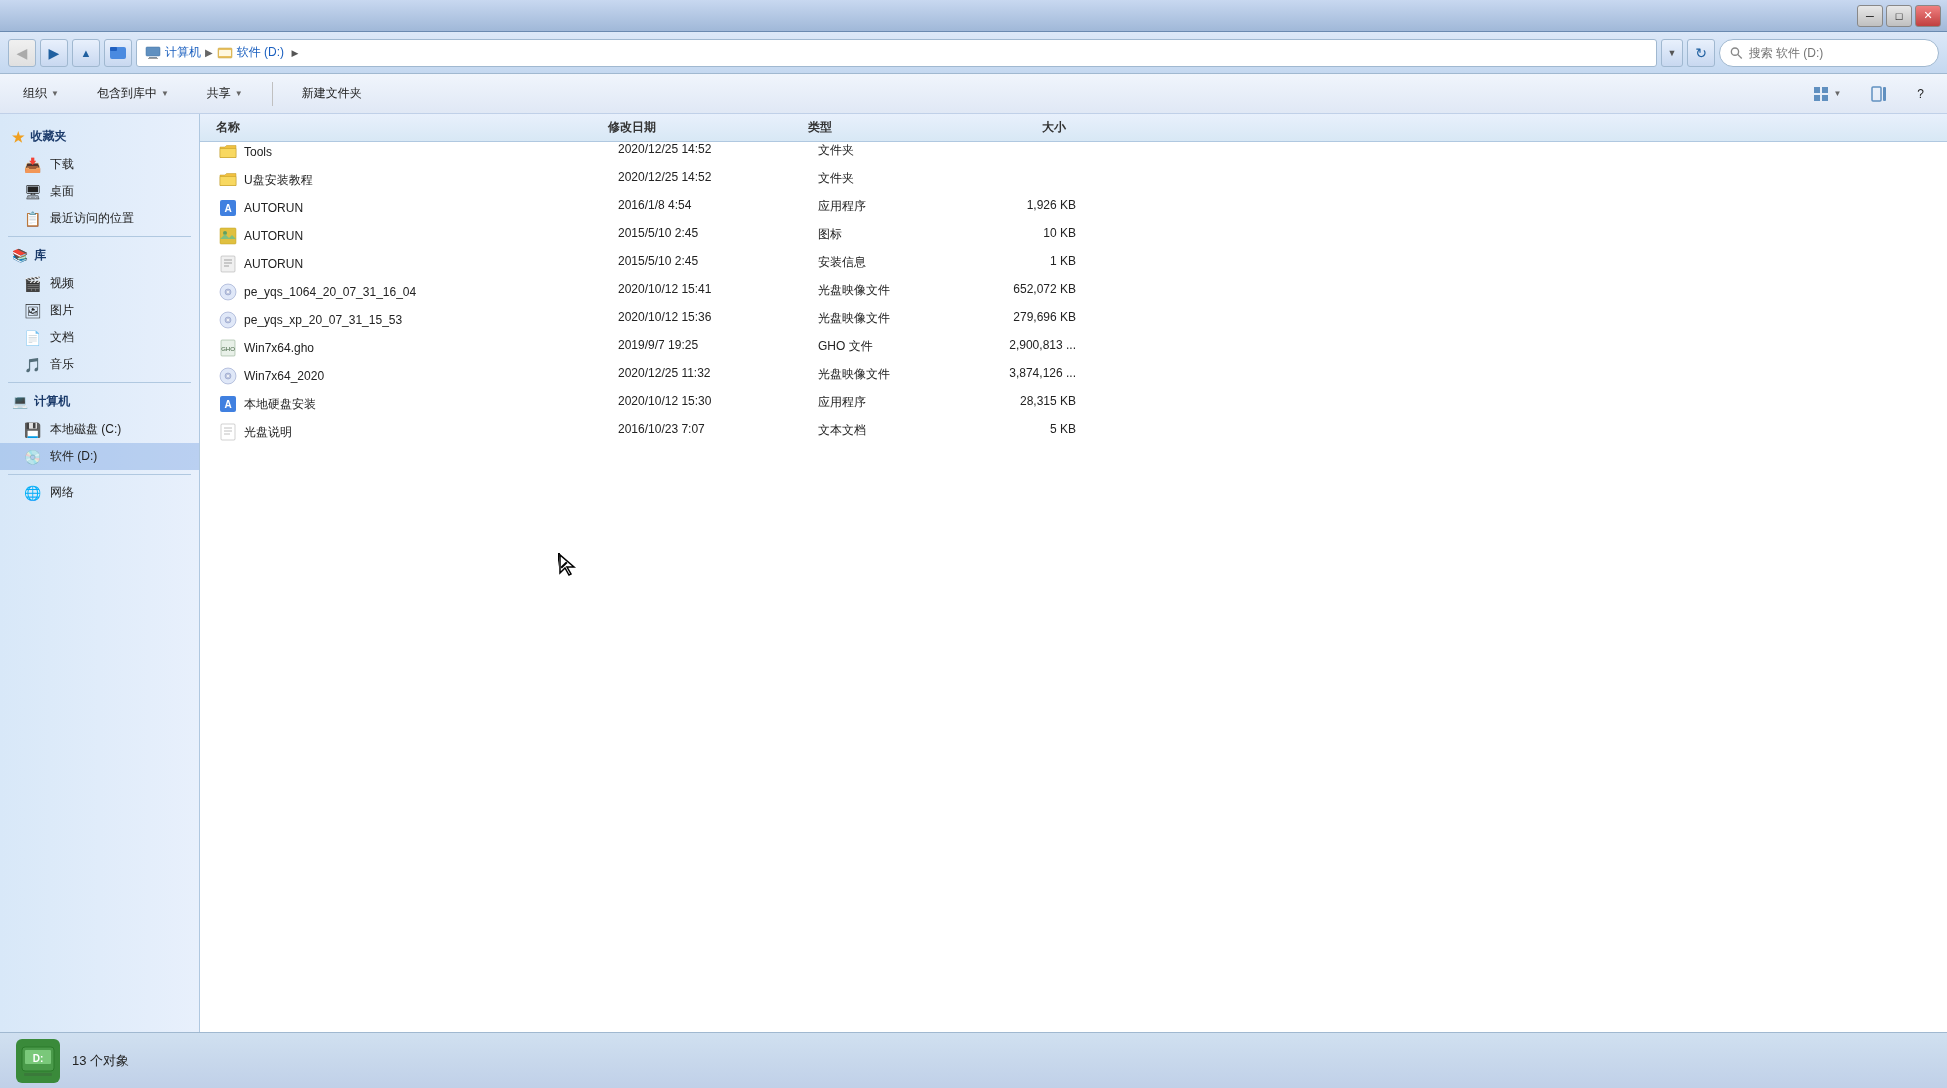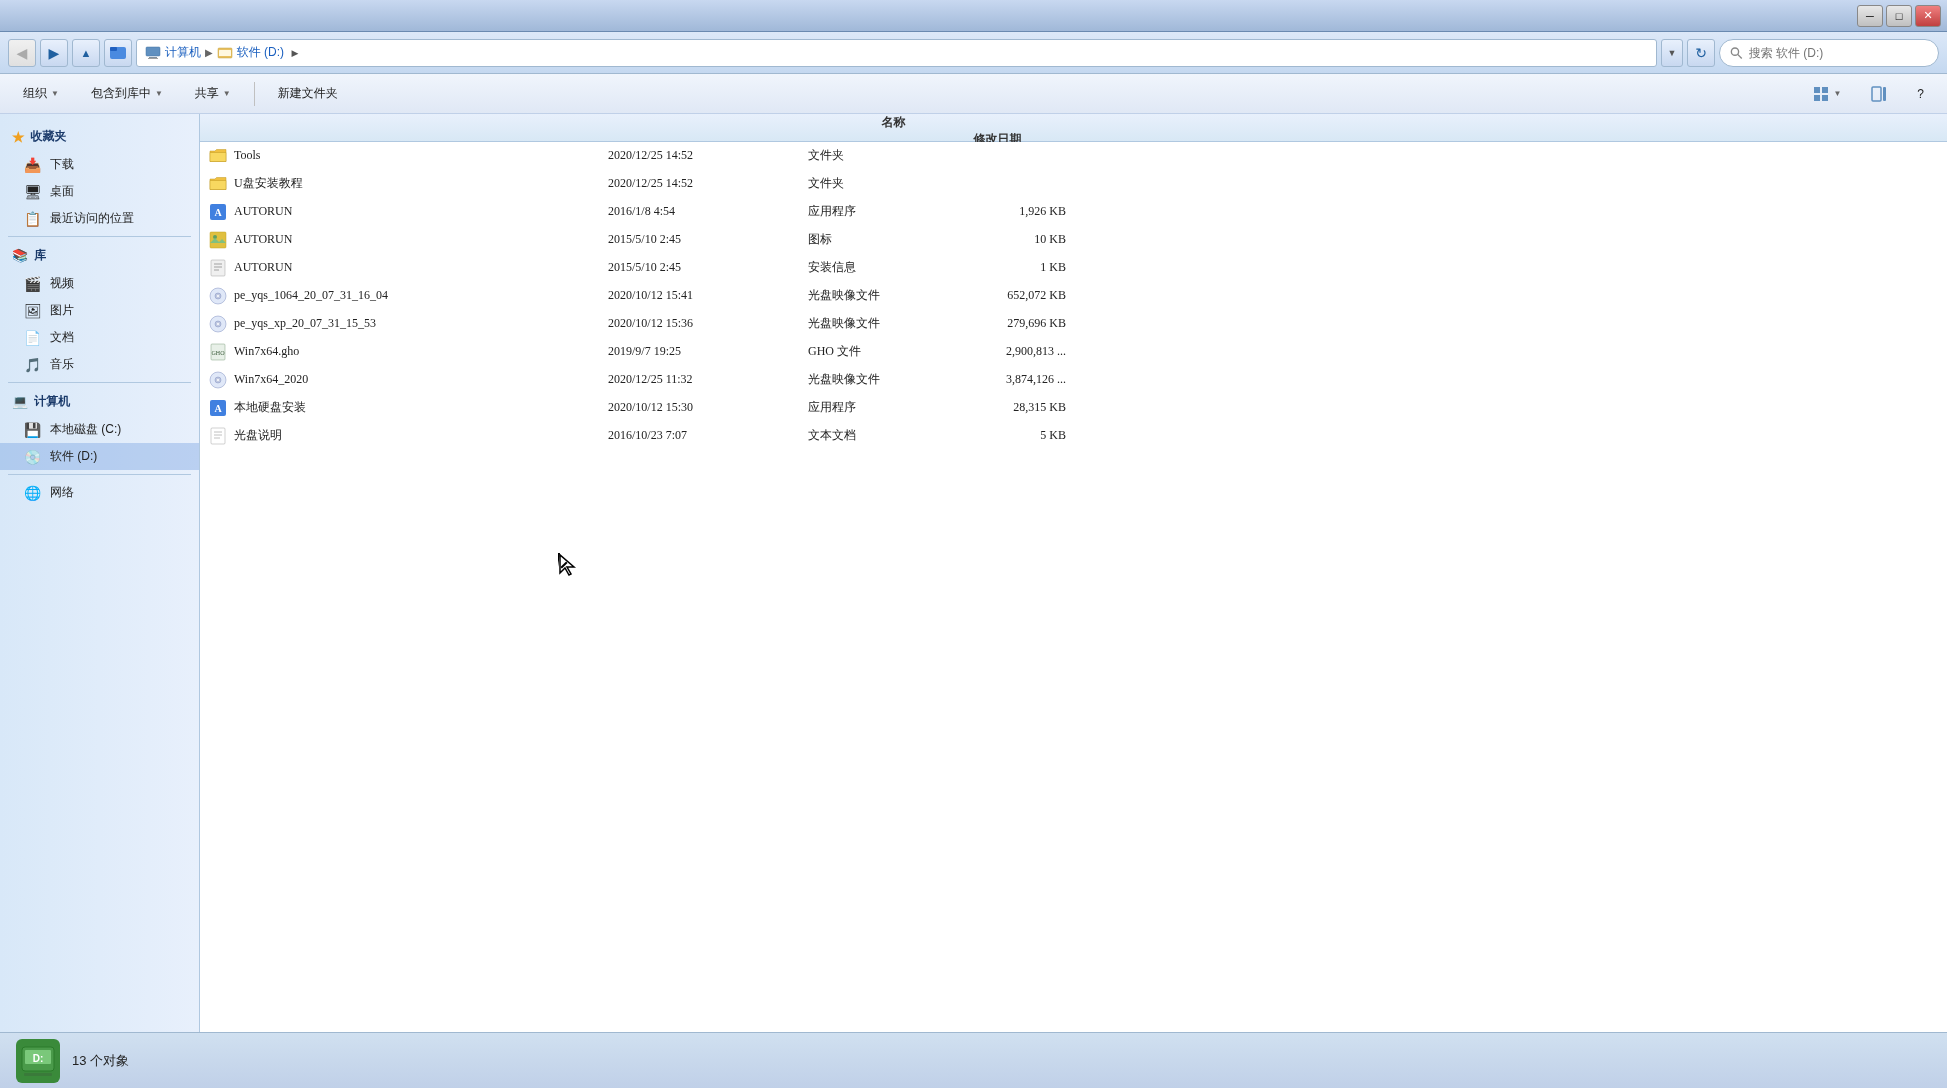--- a/index.html
+++ b/index.html
@@ -141,21 +141,21 @@
       background: transparent;
     }
 
     
     .toolbar {
       height: 40px;
       background: linear-gradient(to bottom, #f0f5fc 0%, #e0e8f5 100%);
       display: flex;
       align-items: center;
       padding: 0 10px;
-      gap: 6px;
+      gap: 12px;
       border-bottom: 1px solid #c0d0e8;
     }
     .toolbar-btn {
       height: 30px;
       padding: 0 12px;
       background: transparent;
       border: 1px solid transparent;
       border-radius: 3px;
       display: flex;
       align-items: center;
@@ -236,41 +236,39 @@
     .file-list-header {
       display: flex;
       align-items: center;
       padding: 0 8px;
       height: 28px;
       background: linear-gradient(to bottom, #e8f0fc 0%, #d8e8f5 100%);
       border-bottom: 1px solid #b0c8e0;
       font-size: 12px;
       color: #333;
       font-weight: bold;
-      flex-direction: column;
     }
     .col-name { width: 400px; padding-left: 8px; }
     .col-date { width: 200px; }
     .col-type { width: 150px; }
     .col-size { width: 120px; text-align: right; padding-right: 12px; }
     .file-list-body {
       flex: 1;
       overflow-y: auto;
       background: #fff;
     }
     .file-row {
       display: flex;
-      align-items: center;
-      padding: 0 8px;
+      align-items: flex-start;
+      padding: 0 18px;
       height: 28px;
       font-size: 12px;
       color: #222;
       cursor: pointer;
       border-bottom: 1px solid transparent;
-      font-family: Liberation Serif, serif;
     }
     .file-row.selected { background: #c0d8f0; border-bottom-color: #a0b8d8; }
     .file-row .file-icon { width: 20px; height: 20px; margin-right: 6px; display: flex; align-items: center; justify-content: center; font-size: 14px; flex-shrink: 0; }
     .file-name-cell { width: 400px; display: flex; align-items: center; overflow: hidden; }
     .file-name-text { overflow: hidden; text-overflow: ellipsis; white-space: nowrap; }
     .file-date { width: 200px; overflow: hidden; white-space: nowrap; }
     .file-type { width: 150px; overflow: hidden; white-space: nowrap; }
     .file-size { width: 120px; text-align: right; padding-right: 12px; white-space: nowrap; }
 
     

